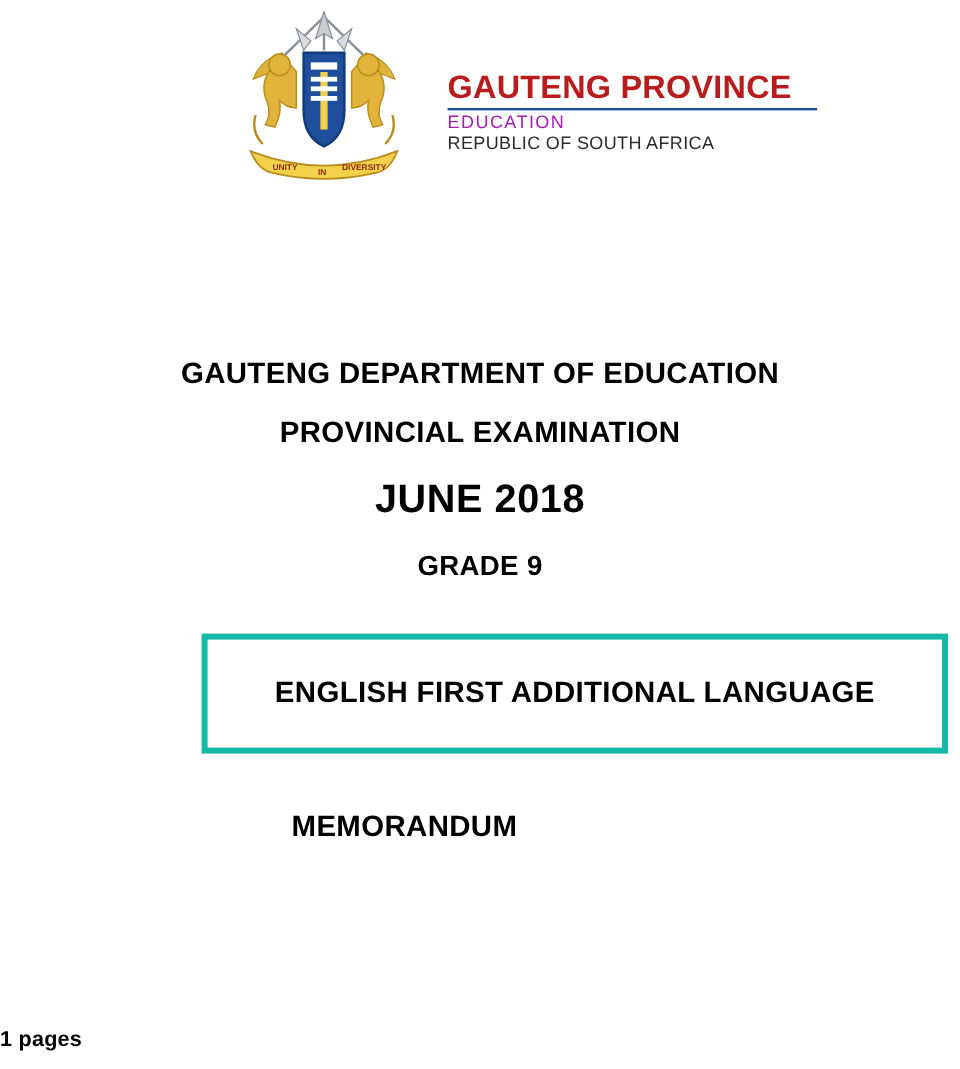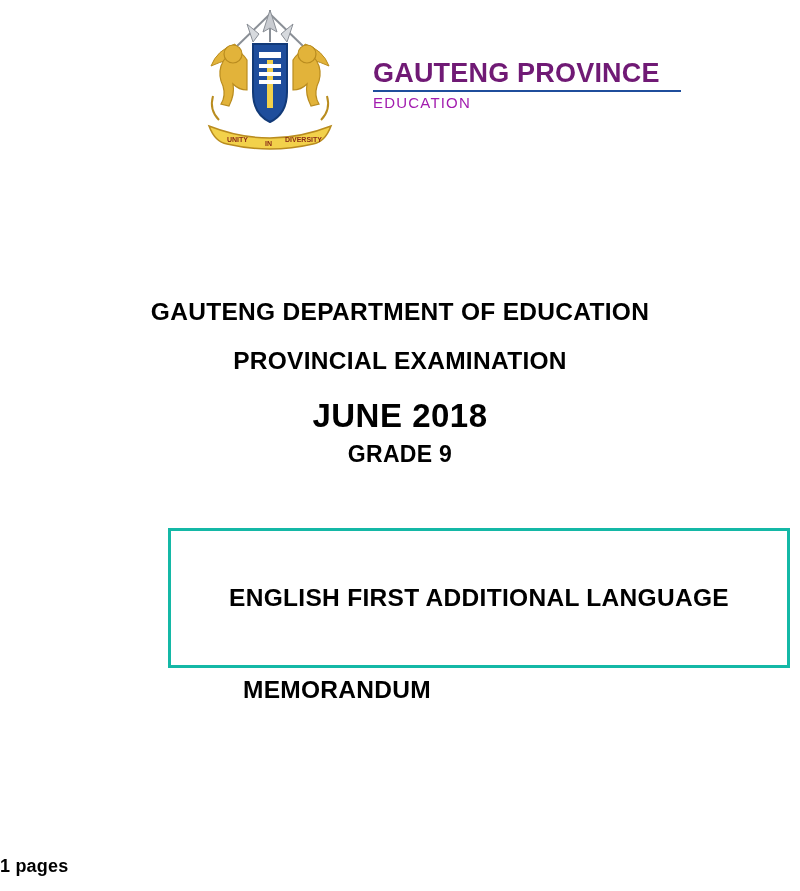--- a/index.html
+++ b/index.html
@@ -34,21 +34,21 @@
   }
   .crest svg { display: block; }
 
   .brand {
     margin-left: 8px;
     margin-top: 52px;
   }
   .brand-title {
     font-size: 27px;
     font-weight: bold;
-    color: #701a75;
+    color: #b91c1c;
     letter-spacing: 0.2px;
     line-height: 1.02;
     white-space: nowrap;
   }
   .brand-rule {
     height: 2px;
     background: #1f4e9c;
     width: 308px;
     margin-top: 2px;
   }
@@ -92,32 +92,32 @@
     font-size: 33px;
     font-weight: bold;
     letter-spacing: 0.5px;
     margin-top: 26px;
     line-height: 1.0;
   }
   .line-grade {
     font-size: 23px;
     font-weight: bold;
     letter-spacing: 0.3px;
-    margin-top: 11px;
+    margin-top: 28px;
     line-height: 1.0;
   }
 
   
   .subject-box {
     position: absolute;
     top: 528px;
     left: 168px;
     width: 622px;
-    height: 140px;
-    border: 3px solid #14b8a6;
+    height: 100px;
+    border: 5px solid #14b8a6;
     box-sizing: border-box;
     display: flex;
     align-items: center;
     justify-content: center;
   }
   .subject-text {
     font-size: 24.5px;
     font-weight: bold;
     text-align: center;
     line-height: 1.35;
@@ -192,20 +192,21 @@
 
       <path d="M44 112 q-10 -10 -6 -24" stroke="#b98c1f" stroke-width="2" fill="none"></path>
       <path d="M146 112 q10 -10 6 -24" stroke="#b98c1f" stroke-width="2" fill="none"></path>
     </svg>
   </div>
 
   <div class="brand">
     <div class="brand-title">GAUTENG PROVINCE</div>
     <div class="brand-rule"></div>
     <div class="brand-sub1">EDUCATION</div>
+    <div class="brand-sub2">REPUBLIC OF SOUTH AFRICA</div>
   </div>
 
 </div>
 
 <div class="titles">
   <div class="line-dept">GAUTENG DEPARTMENT OF EDUCATION</div>
   <div class="line-prov">PROVINCIAL EXAMINATION</div>
   <div class="line-june">JUNE 2018</div>
   <div class="line-grade">GRADE 9</div>
 </div>

